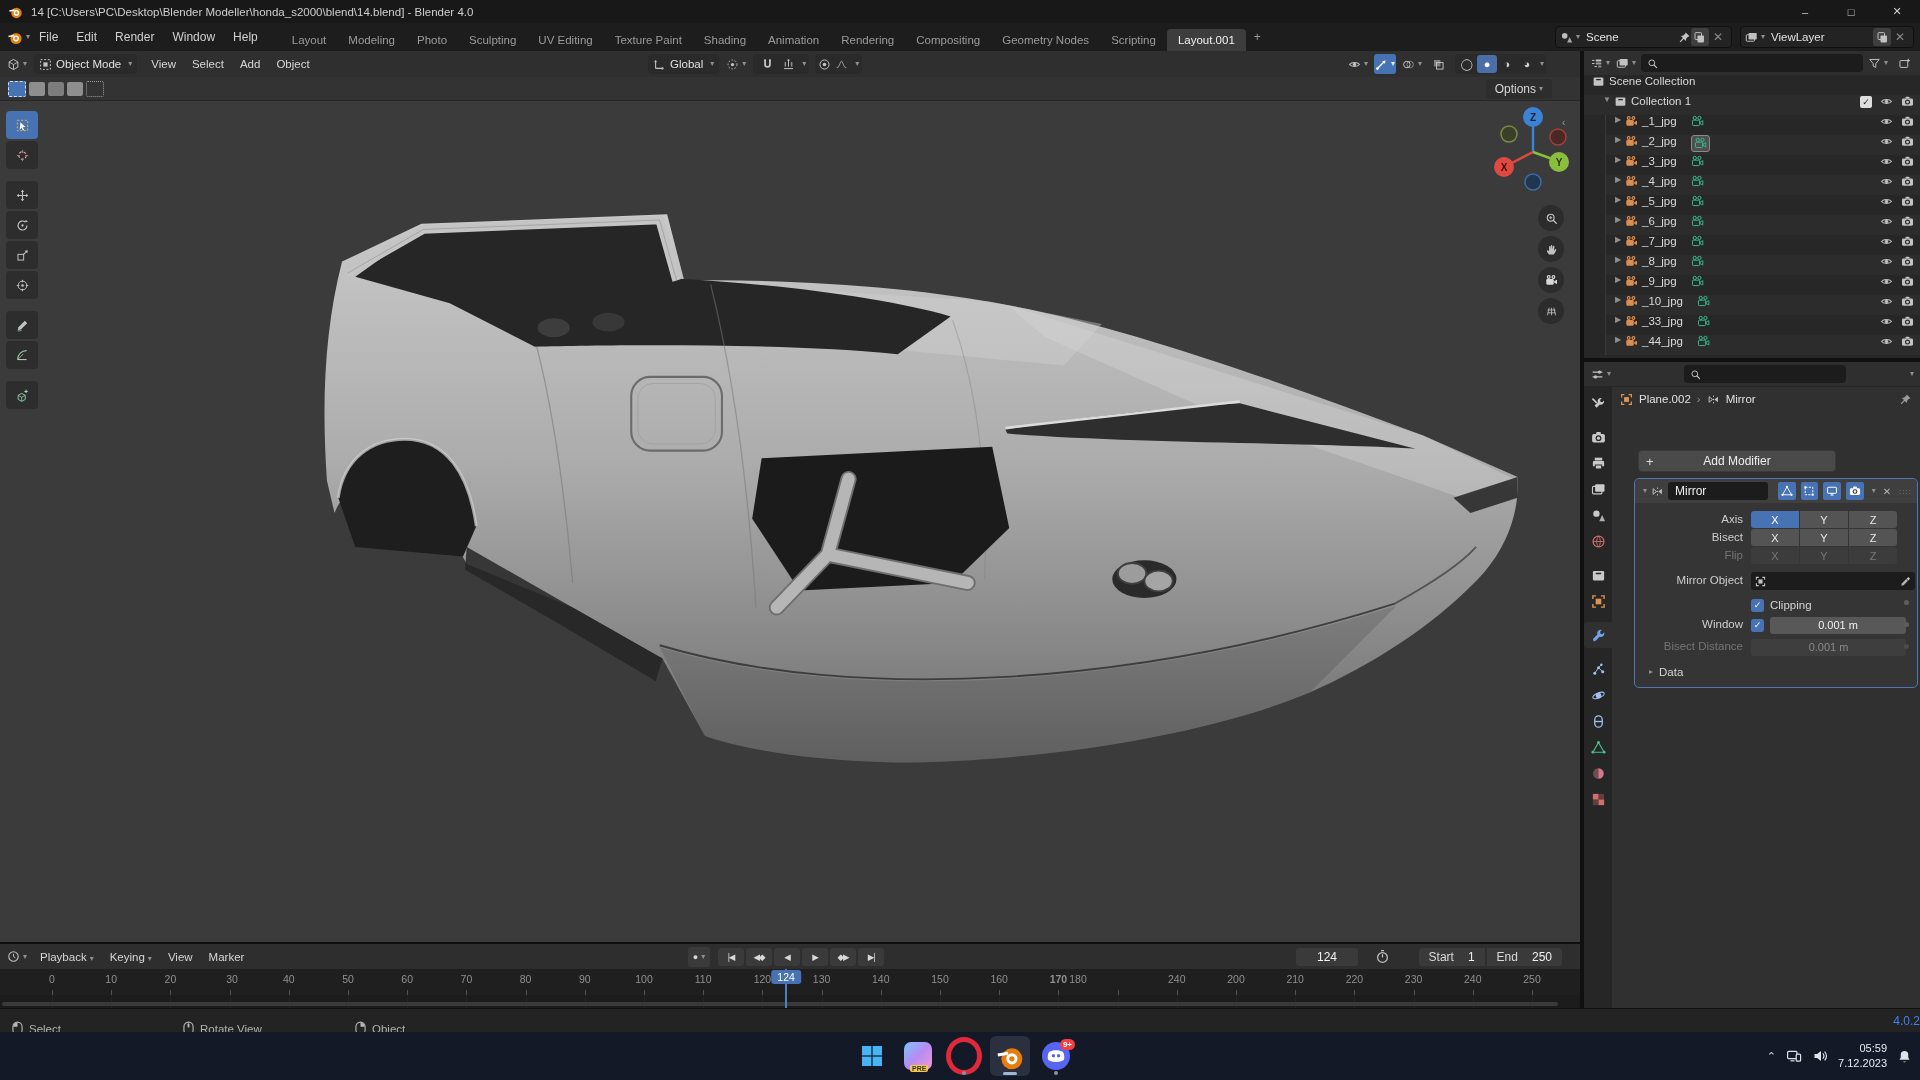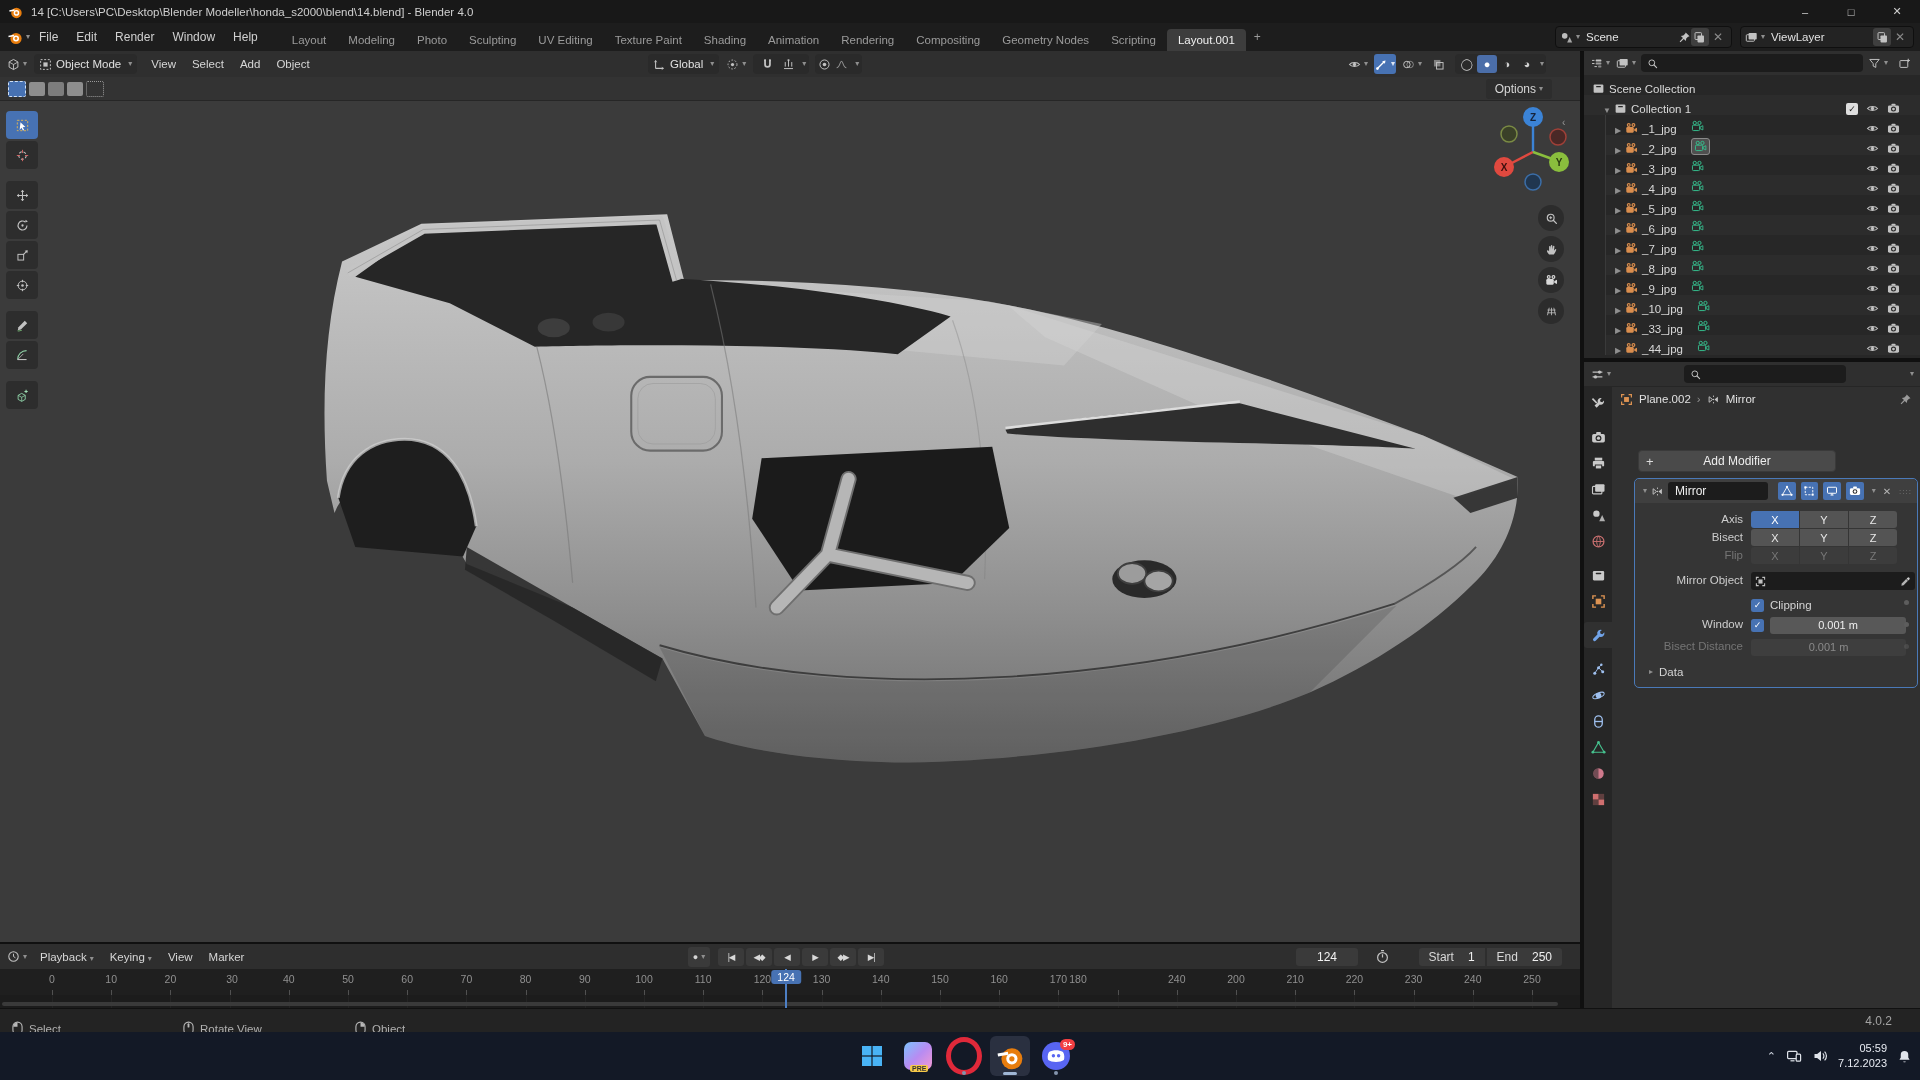--- a/index.html
+++ b/index.html
@@ -43,21 +43,21 @@
   .toolbtn{width:32px;height:28px;background:#2d2d2d;border-radius:4px;display:flex;align-items:center;justify-content:center;color:#d0d0d0;}
   .toolbtn.active{background:#4772b3;color:#fff;}
   .toolgap{height:8px;}
   .modechip{width:16px;height:14px;border-radius:2px;margin-right:3px;display:inline-block;}
   .optbtn{display:flex;align-items:center;background:#2d2d2d;border-radius:3px;height:20px;padding:0 9px;color:#d6d6d6;}
   .vpcirc{position:absolute;width:26px;height:26px;border-radius:50%;background:rgba(40,40,40,.78);display:flex;align-items:center;justify-content:center;color:#d8d8d8;}
   
   .outliner{left:1584px;top:51px;width:336px;height:307px;background:#272727;}
   .outliner .hdr{height:24px;background:#2f2f2f;display:flex;align-items:center;padding:0 5px;gap:4px;}
   .search{display:flex;align-items:center;background:#1c1c1c;border-radius:4px;height:18px;padding:0 6px;gap:5px;flex:1;}
-  .olrow{display:flex;align-items:flex-end;height:20px;padding-right:20px;font-size:11.5px;color:#d9d9d9;}
+  .olrow{display:flex;align-items:flex-start;height:20px;padding-right:6px;font-size:11.5px;color:#d9d9d9;}
   .olrow:nth-child(even){background:rgba(255,255,255,.025);}
   .olrow .exp{width:14px;text-align:center;color:#8f8f8f;font-size:8px;flex:none;}
   .olrow .nm{margin-left:4px;white-space:nowrap;}
   .olrow .spacer{flex:1;}
   .olrow .rt{display:flex;gap:8px;align-items:center;}
   .datasel{padding:1px 2px;border:1px solid #8a8a8a;border-radius:3px;background:#4f4f4f;display:inline-flex;}
   .cb{width:12px;height:12px;background:#dedede;border-radius:2px;color:#1d1d1d;font-size:9px;display:flex;align-items:center;justify-content:center;font-weight:bold;}
   
   .props{left:1584px;top:362px;width:336px;height:646px;background:#303030;}
   .props .hdr{height:24px;background:#2f2f2f;border-bottom:1px solid #262626;display:flex;align-items:center;padding:0 6px;gap:6px;}
@@ -1472,21 +1472,21 @@
         <span class="tick" style="left: 762.4px;">120</span>
         <span class="tickline" style="left: 762.4px;"></span>
         <span class="tick" style="left: 821.6px;">130</span>
         <span class="tickline" style="left: 821.6px;"></span>
         <span class="tick" style="left: 880.8px;">140</span>
         <span class="tickline" style="left: 880.8px;"></span>
         <span class="tick" style="left: 940px;">150</span>
         <span class="tickline" style="left: 940px;"></span>
         <span class="tick" style="left: 999.2px;">160</span>
         <span class="tickline" style="left: 999.2px;"></span>
-        <span class="tick" style="left: 1058.4px;">170</span>
+        <span class="tick" style="left: 1058.4px; font-weight: bold;">170</span>
         <span class="tickline" style="left: 1058.4px;"></span>
         <span class="tick" style="left: 1078px;">180</span>
         <span class="tickline" style="left: 1117.6px;"></span>
         <span class="tick" style="left: 1176.8px;">240</span>
         <span class="tickline" style="left: 1176.8px;"></span>
         <span class="tick" style="left: 1236px;">200</span>
         <span class="tickline" style="left: 1236px;"></span>
         <span class="tick" style="left: 1295.2px;">210</span>
         <span class="tickline" style="left: 1295.2px;"></span>
         <span class="tick" style="left: 1354.4px;">220</span>
@@ -1554,21 +1554,21 @@
         <div class="hint" style="left: 355px;">
           <span class="ic" style="width: 11px; height: 15px; color: rgb(185, 185, 185);">
             <svg viewBox="0 0 12 16" xmlns="http://www.w3.org/2000/svg">
               <rect x="1" y="1" width="10" height="14" rx="5" fill="none" stroke="currentColor" stroke-width="1.2"></rect>
               <path d="M10.6 6A4.6 4.6 0 0 0 6 1.6V6z" fill="currentColor"></path>
             </svg>
           </span>
           <span>Object</span>
         </div>
       </div>
-    <span style="position:absolute;right:28px;color:#a3a3a3">4.0.2</span>
+    <span style="position:absolute;right:0;color:#3b82f6">4.0.2</span>
   </div>
 
   <div class="abs taskbar">
     <div class="tb-center" id="tb-apps">
         <div class="tbicon">
           <svg width="22" height="22" viewBox="0 0 22 22">
             <rect x="1" y="1" width="9.4" height="9.4" fill="#49b3f5"></rect>
             <rect x="11.6" y="1" width="9.4" height="9.4" fill="#49b3f5"></rect>
             <rect x="1" y="11.6" width="9.4" height="9.4" fill="#49b3f5"></rect>
             <rect x="11.6" y="11.6" width="9.4" height="9.4" fill="#49b3f5"></rect>

